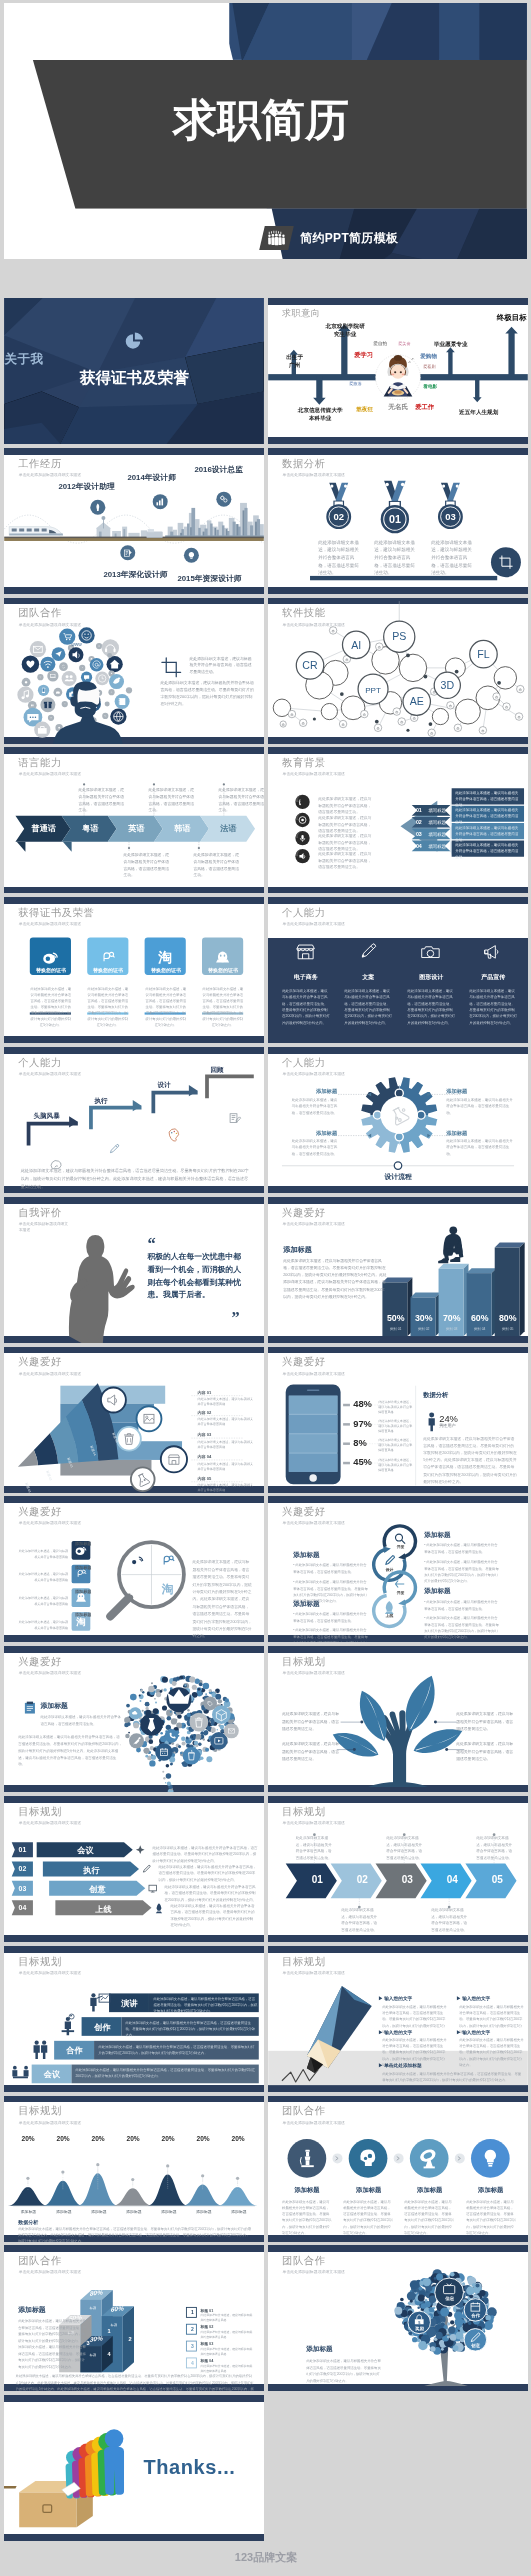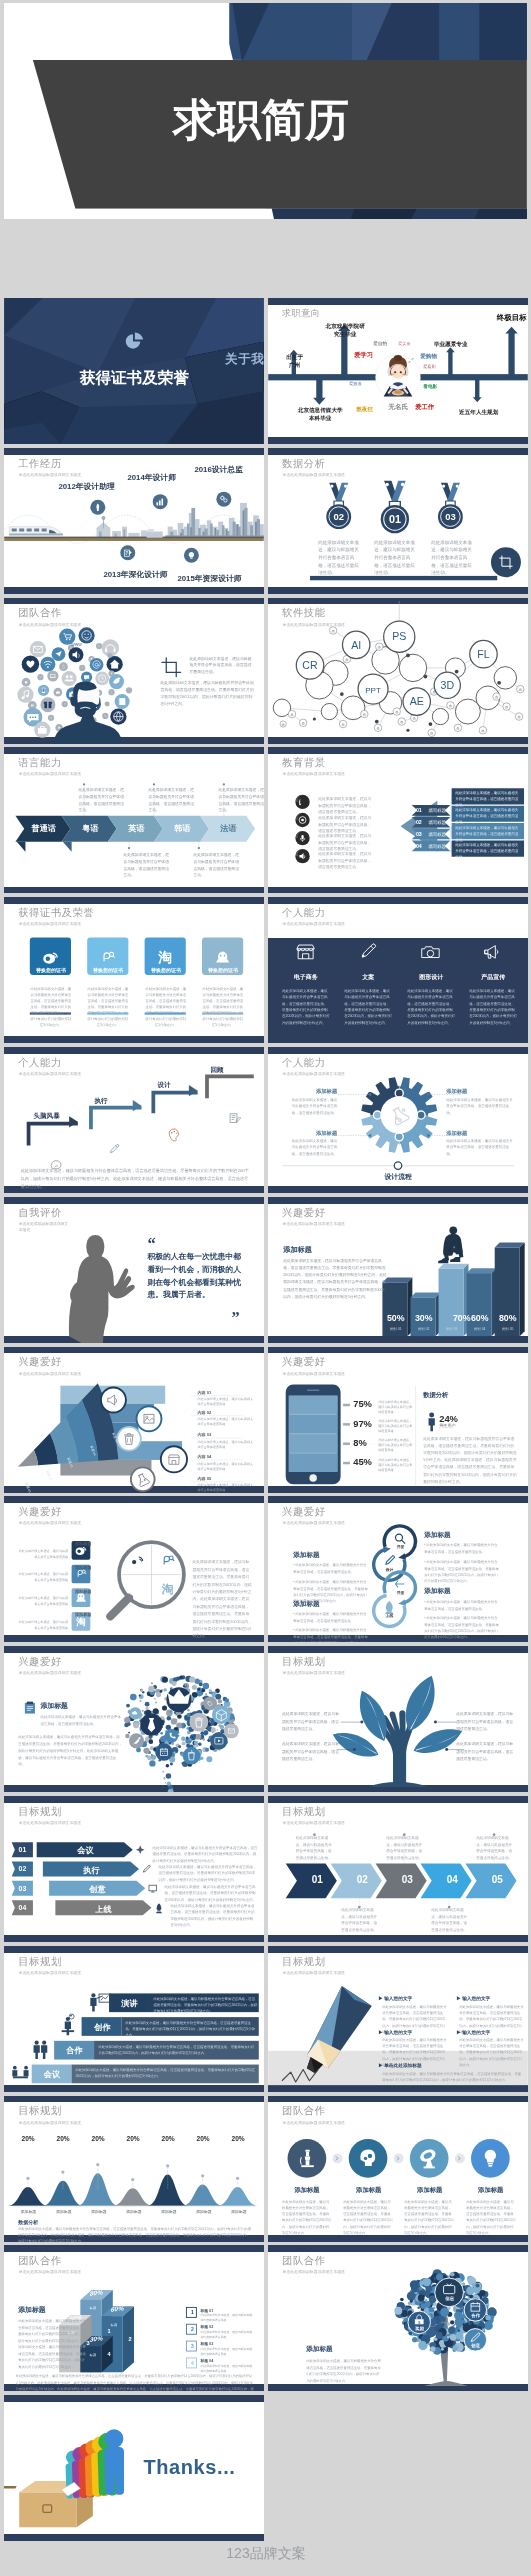--- a/index.html
+++ b/index.html
@@ -1,24 +1,24 @@
 <!DOCTYPE html>
 <html style="font-size:10px"><head>
 <meta charset="utf-8">
 <style>
   html,body{margin:0;padding:0;background:#d5d5d5;}
   body{width:532px;font-family:"Liberation Sans",sans-serif;}
   .page{width:532px;position:relative;}
   .hero{position:relative;width:532px;height:298px;overflow:hidden;background:#d5d5d5;}
-  .heroInner{position:absolute;left:4.4px;top:3.1px;width:523px;height:216px;overflow:hidden;background:#fff;}
+  .heroInner{position:absolute;left:4.4px;top:3.1px;width:523px;height:256px;overflow:hidden;background:#fff;}
   .grid{position:relative;width:532px;}
   .row{display:flex;margin:0 0 3.8px 4.4px;}
   .row>*+*{margin-left:3.8px;}
   .slide{position:relative;width:260px;height:146px;background:#fff;overflow:hidden;flex:0 0 260px;}
-  .footer{height:25px;display:flex;align-items:flex-start;justify-content:center;color:#9c9ea6;font-size:14px;background:#d5d5d5;}
+  .footer{height:25px;display:flex;align-items:center;justify-content:center;color:#9c9ea6;font-size:11px;background:#d5d5d5;font-weight:bold;}
   .heroTitleCN{position:absolute;left:-5px;top:95px;width:523px;text-align:center;color:#fff;font-size:44px;font-weight:bold;letter-spacing:0px;line-height:1;}
   .heroTitleEN{position:absolute;left:-5px;top:143px;width:523px;text-align:center;color:#f2f2f2;font-size:27.5px;font-weight:bold;letter-spacing:0px;line-height:1;}
   .heroBadge{position:absolute;left:258px;top:223px;display:flex;align-items:center;}
   .heroBadgeIcon{width:29px;height:24px;background:#444444;transform:skewX(-13deg);display:flex;align-items:center;justify-content:center;}
   .heroBadgeText{color:#fff;font-size:12px;font-weight:bold;margin-left:8.8px;letter-spacing:0.3px;}
   .heroIcons{position:absolute;left:2.5px;top:265px;display:flex;}
   .heroIcons>div{width:26px;height:26px;border-radius:50%;margin-right:9.4px;display:flex;align-items:center;justify-content:center;}
   
   .topbar{position:absolute;left:0;top:0;width:260px;height:6.9px;background:#2c3e5c;}
   .botbar{position:absolute;left:0;bottom:0;width:260px;height:6.9px;background:#2c3e5c;}
@@ -137,21 +137,21 @@
  <polygon points="0,170 60,150 120,175 90,234 0,234" fill="#1f3css"></polygon>
  <polygon points="0,170 60,150 120,175 90,234 0,234" fill="#1f3251"></polygon>
  <polygon points="120,175 310,170 260,234 90,234" fill="#22395c"></polygon>
  <polygon points="310,170 416,150 416,234 260,234" fill="#1d2e4b"></polygon>
  <polygon points="0,234 90,234 60,200 0,210" fill="#243a5d"></polygon>
 </svg>
 <svg width="20" height="19" viewBox="0 0 32 30" style="position:absolute;left:120px;top:34px">
   <path d="M14.4 3.2 A11.6 11.6 0 1 0 26 14.8 L14.4 14.8 Z" fill="#9ab8d8"></path>
   <path d="M17.4 0.6 A13.6 13.6 0 0 1 30.5 11.9 L17.4 11.9 Z" fill="#9ab8d8"></path>
 </svg>
-<div style="position:absolute;left:0;top:53px;width:260px;text-align:right;color:#9fbad6;font-size:12.5px;font-weight:bold;letter-spacing:0.6px">关于我</div>
+<div style="position:absolute;left:0;top:53px;width:260px;text-align:left;color:#9fbad6;font-size:12.5px;font-weight:bold;letter-spacing:0.6px">关于我</div>
 <div style="position:absolute;left:0;top:70px;width:260px;text-align:center;color:#fff;font-size:15.6px;font-weight:bold;letter-spacing:0px">获得证书及荣誉</div>
         </div>
         <div class="slide">
           <div class="topbar"></div>
           <div class="botbar"></div>
 <svg width="260" height="146" viewBox="0 0 416 234" style="position:absolute;left:0;top:0">
   <rect x="0" y="122" width="416" height="10" fill="#2d4a68"></rect>
   <path d="M37.5,126 L37.5,91 L34,91 L41,83 L48,91 L44.5,91 L44.5,126 Z" fill="#2d4a68"></path>
             <path d="M117,126 L117,53 L112,53 L122,42 L132,53 L127,53 L127,126 Z" fill="#2d4a68"></path>
             <path d="M288.5,126 L288.5,87 L285,87 L292,79 L299,87 L295.5,87 L295.5,126 Z" fill="#2d4a68"></path>
@@ -1108,21 +1108,21 @@
     <path d="M8,60 q-4,2 -3,7 l3,18 q1,6 7,5 l4,-1 l-3,-20 l24,0 q6,0 6,-6 l0,-6z"></path>
     <path d="M5,84 q-5,6 -14,7 l0,6 l26,0 l0,-13z"></path>
     <path d="M36,81 q-5,6 -14,7 l0,6 l26,0 l0,-13z"></path>
     <path d="M18,45 q-8,4 -10,12 l10,3 q3,-8 8,-11z"></path>
   </g>
           </svg>
           <div style="position:absolute;left:115px;top:116px;width:25px;text-align:center;font-size:8.8px;color:#fff;font-weight:bold">50%</div>
           <div style="position:absolute;left:115px;top:130px;width:25px;text-align:center;font-size:3.4px;color:#c7d2dc">类别 01</div>
           <div style="position:absolute;left:143px;top:116px;width:25px;text-align:center;font-size:8.8px;color:#fff;font-weight:bold">30%</div>
           <div style="position:absolute;left:143px;top:130px;width:25px;text-align:center;font-size:3.4px;color:#c7d2dc">类别 02</div>
-          <div style="position:absolute;left:171px;top:116px;width:45px;text-align:center;font-size:8.8px;color:#fff;font-weight:bold">70%</div>
+          <div style="position:absolute;left:171px;top:116px;width:25px;text-align:center;font-size:8.8px;color:#fff;font-weight:bold">70%</div>
           <div style="position:absolute;left:171px;top:130px;width:25px;text-align:center;font-size:3.4px;color:#c7d2dc">类别 03</div>
           <div style="position:absolute;left:199px;top:116px;width:25px;text-align:center;font-size:8.8px;color:#fff;font-weight:bold">60%</div>
           <div style="position:absolute;left:199px;top:130px;width:25px;text-align:center;font-size:3.4px;color:#c7d2dc">类别 04</div>
           <div style="position:absolute;left:227px;top:116px;width:25px;text-align:center;font-size:8.8px;color:#fff;font-weight:bold">80%</div>
           <div style="position:absolute;left:227px;top:130px;width:25px;text-align:center;font-size:3.4px;color:#c7d2dc">类别 05</div>
           <div style="position:absolute;left:15px;top:48px;font-size:7.2px;color:#2c4766;font-weight:bold">添加标题</div>
           <div style="position:absolute;left:15px;top:61px;width:105px;font-size:3.8px;color:#8e949c;line-height:1.9">此处添加详细文本描述，建议与标题相关并符合整体语言风格，语言描述尽量简洁生动。尽量将每页幻灯片的字数控制在200字以内，据统计每页幻灯片的最好控制在5分钟之内。此处添加详细文本描述，建议与标题相关并符合整体语言风格，语言描述尽量简洁生动。尽量将每页幻灯片的字数控制在200字以内，据统计每页幻灯片的最好控制在5分钟之内。</div>
         </div>
       </div>
       <div class="row">
@@ -1210,30 +1210,30 @@
             <rect x="120" y="153" width="11" height="4" fill="#a6acb3"></rect>
             <path d="M138,155 h56" stroke="#d3d8dd" stroke-width="0.6" stroke-dasharray="2 2"></path>
             <rect x="120" y="184" width="11" height="4" fill="#a6acb3"></rect>
             <path d="M138,186 h56" stroke="#d3d8dd" stroke-width="0.6" stroke-dasharray="2 2"></path>
             <rect x="236" y="62" width="1" height="160" fill="#dfe3e7"></rect>
             <g transform="translate(262,116)" fill="#2c4766">
               <circle cx="0" cy="-7" r="4"></circle>
               <path d="M-5,-2 h10 v12 h-3 v9 h-4 v-9 h-3z"></path>
             </g>
           </svg>
-          <div style="position:absolute;left:85px;top:51px;font-size:9.4px;color:#2b2b2b;font-weight:bold">75%</div>
+          <div style="position:absolute;left:85px;top:51px;font-size:9.4px;color:#2b2b2b;font-weight:bold">48%</div>
           <div style="position:absolute;left:110px;top:53px;width:36px;font-size:3.1px;color:#9aa0a8;line-height:1.7">此处添加详细文本描述，建议与标题相关并符合整体语言风格</div>
           <div style="position:absolute;left:85px;top:71px;font-size:9.4px;color:#2b2b2b;font-weight:bold">97%</div>
           <div style="position:absolute;left:110px;top:72px;width:36px;font-size:3.1px;color:#9aa0a8;line-height:1.7">此处添加详细文本描述，建议与标题相关并符合整体语言风格</div>
           <div style="position:absolute;left:85px;top:90px;font-size:9.4px;color:#2b2b2b;font-weight:bold">8%</div>
           <div style="position:absolute;left:110px;top:91px;width:36px;font-size:3.1px;color:#9aa0a8;line-height:1.7">此处添加详细文本描述，建议与标题相关并符合整体语言风格</div>
           <div style="position:absolute;left:85px;top:109px;font-size:9.4px;color:#2b2b2b;font-weight:bold">45%</div>
           <div style="position:absolute;left:110px;top:111px;width:36px;font-size:3.1px;color:#9aa0a8;line-height:1.7">此处添加详细文本描述，建议与标题相关并符合整体语言风格</div>
           <div style="position:absolute;left:155px;top:44px;font-size:6.3px;color:#2c4766;font-weight:bold">数据分析</div>
-          <div style="position:absolute;left:171px;top:66px;font-size:9.4px;color:#2b2b2b;font-weight:bold">24%</div>
+          <div style="position:absolute;left:171px;top:66px;font-size:9.4px;color:#2b2b2b;font-weight:normal">24%</div>
           <div style="position:absolute;left:171px;top:76px;font-size:4.1px;color:#6b7179">男性用户</div>
           <div style="position:absolute;left:155px;top:89px;width:94px;font-size:3.8px;color:#9aa0a8;line-height:1.9">此处添加详细文本描述，建议与标题相关并符合整体语言风格，语言描述尽量简洁生动。尽量将每页幻灯片的字数控制在200字以内，据统计每页幻灯片的最好控制在5分钟之内。此处添加详细文本描述，建议与标题相关并符合整体语言风格，语言描述尽量简洁生动。尽量将每页幻灯片的字数控制在200字以内，据统计每页幻灯片的最好控制在5分钟之内。</div>
         </div>
       </div>
       <div class="row">
         <div class="slide">
           <div class="topbar"></div>
           <div class="botbar"></div>
           <div class="sTitle">兴趣爱好</div>
           <div class="sSub">单击此处添加副标题或详细文本描述</div>

